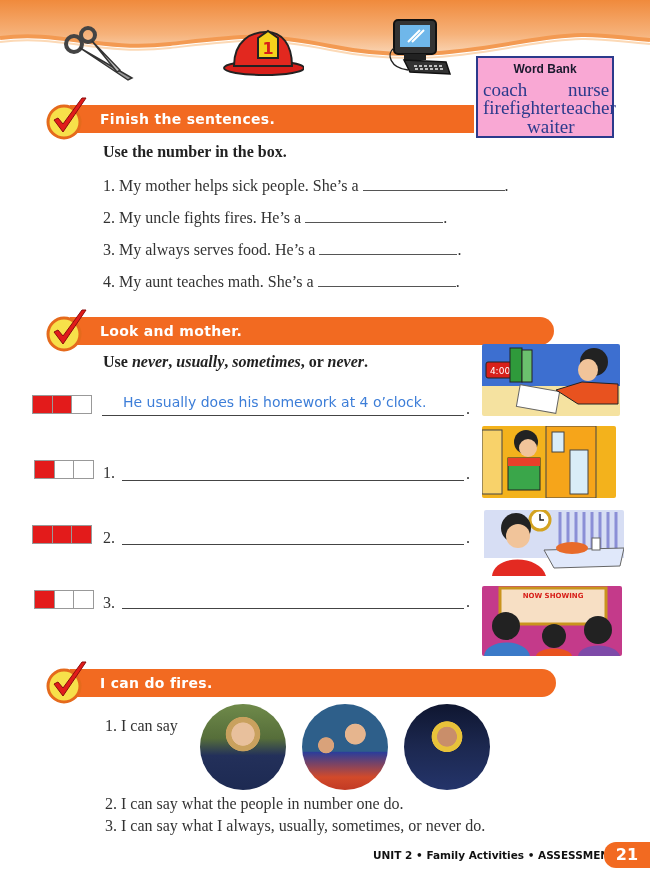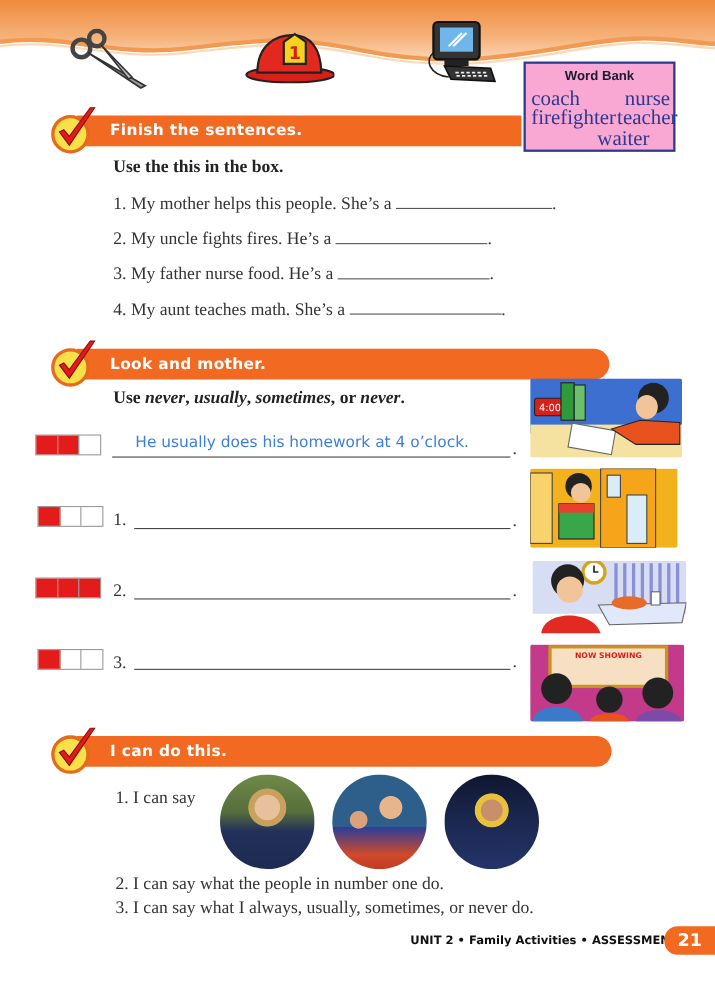--- a/index.html
+++ b/index.html
@@ -60,41 +60,41 @@
   <path d="M30,48 h30 M31,51 h30" stroke="#eee" stroke-width="1.5" stroke-dasharray="3 2"></path>
   <path d="M10,30 C2,36 6,50 24,52" fill="none" stroke="#222" stroke-width="1.5"></path>
 </svg>
 
 <div class="abs wb">
   <div class="wb-title">Word Bank</div>
   <div class="abs wb-word" style="left:5px;top:21px">coach</div>
   <div class="abs wb-word" style="left:90px;top:21px">nurse</div>
   <div class="abs wb-word" style="left:5px;top:39px">firefighter</div>
   <div class="abs wb-word" style="left:83px;top:39px">teacher</div>
-  <div class="abs wb-word" style="left:65px;top:58px">waiter</div>
+  <div class="abs wb-word" style="left:49px;top:58px">waiter</div>
 </div>
 
 <div class="abs bar" style="left:70px;top:105px;width:404px;border-radius:0"></div>
 <div class="abs bar-title" style="left:100px;top:105px">Finish the sentences.</div>
 <svg class="abs check" style="left:46px;top:96px" viewBox="0 0 44 44">
   <circle cx="18" cy="26" r="16" fill="#f7e04a" stroke="#e56a1c" stroke-width="3"></circle>
   <path d="M8,24 L17,36 L40,2 L36,2 L17,28 L12,22 Z" fill="#e11b1b" stroke="#8a0d0d" stroke-width="1"></path>
 </svg>
-<div class="abs instr" style="left:103px;top:143px">Use the this in the box.</div>
+<div class="abs instr" style="left:103px;top:143px">Use the number in the box.</div>
 
 <div class="abs line" style="left:103px;top:177px">
-  <span>1.</span> <span>My mother helps this people. She’s a</span>
+  <span>1.</span> <span>My mother helps sick people. She’s a</span>
   <span class="blank" style="width:142px"></span>.
 </div>
 <div class="abs line" style="left:103px;top:209px">
   <span>2.</span> <span>My uncle fights fires. He’s a</span>
   <span class="blank" style="width:138px"></span>.
 </div>
 <div class="abs line" style="left:103px;top:241px">
-  <span>3.</span> <span>My father nurse food. He’s a</span>
+  <span>3.</span> <span>My always serves food. He’s a</span>
   <span class="blank" style="width:138px"></span>.
 </div>
 <div class="abs line" style="left:103px;top:273px">
   <span>4.</span> <span>My aunt teaches math. She’s a</span>
   <span class="blank" style="width:138px"></span>.
 </div>
 
 <div class="abs bar" style="left:70px;top:317px;width:484px"></div>
 <div class="abs bar-title" style="left:100px;top:317px">Look and mother.</div>
 <svg class="abs check" style="left:46px;top:308px" viewBox="0 0 44 44">
@@ -184,21 +184,21 @@
   <text x="71" y="12" font-size="7" text-anchor="middle" fill="#d8201a" font-family="DejaVu Sans, sans-serif" font-weight="bold">NOW SHOWING</text>
   <circle cx="24" cy="40" r="14" fill="#222"></circle>
   <path d="M2,70 C4,52 44,52 48,70 Z" fill="#3b7ac8"></path>
   <circle cx="72" cy="50" r="12" fill="#222"></circle>
   <path d="M54,70 C56,60 88,60 90,70 Z" fill="#e8521f"></path>
   <circle cx="116" cy="44" r="14" fill="#222"></circle>
   <path d="M96,70 C98,56 134,56 138,70 Z" fill="#7e4aa8"></path>
 </svg>
 
 <div class="abs bar" style="left:70px;top:669px;width:486px"></div>
-<div class="abs bar-title" style="left:100px;top:669px">I can do this.</div>
+<div class="abs bar-title" style="left:100px;top:669px">I can do fires.</div>
 <svg class="abs check" style="left:46px;top:660px" viewBox="0 0 44 44">
   <circle cx="18" cy="26" r="16" fill="#f7e04a" stroke="#e56a1c" stroke-width="3"></circle>
   <path d="M8,24 L17,36 L40,2 L36,2 L17,28 L12,22 Z" fill="#e11b1b" stroke="#8a0d0d" stroke-width="1"></path>
 </svg>
 
 <div class="abs line" style="left:105px;top:717px">
   <span>1.</span> <span>I can say</span>
 </div>
 <div class="abs photo" style="left:200px;top:704px;background:radial-gradient(circle at 50% 35%,#e8c09c 0 16%,#c9a15e 17% 24%,transparent 25%),linear-gradient(180deg,#6f8a4a 0%,#566e3a 40%,#23305a 60%,#1d2a52 100%)"></div>
 <div class="abs photo" style="left:302px;top:704px;background:radial-gradient(circle at 62% 35%,#e6b58e 0 13%,transparent 14%),radial-gradient(circle at 28% 48%,#d9a27a 0 10%,transparent 11%),linear-gradient(180deg,#2e5f8a 0%,#2e5f8a 55%,#2b3d9a 56%,#d24a2a 85%,#c23a24 100%)"></div>

